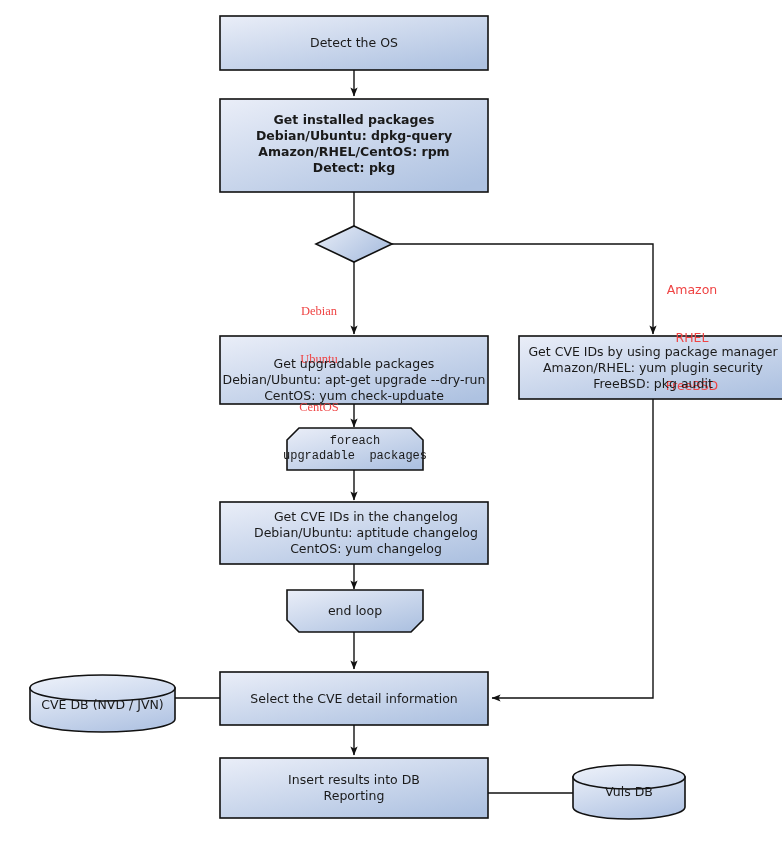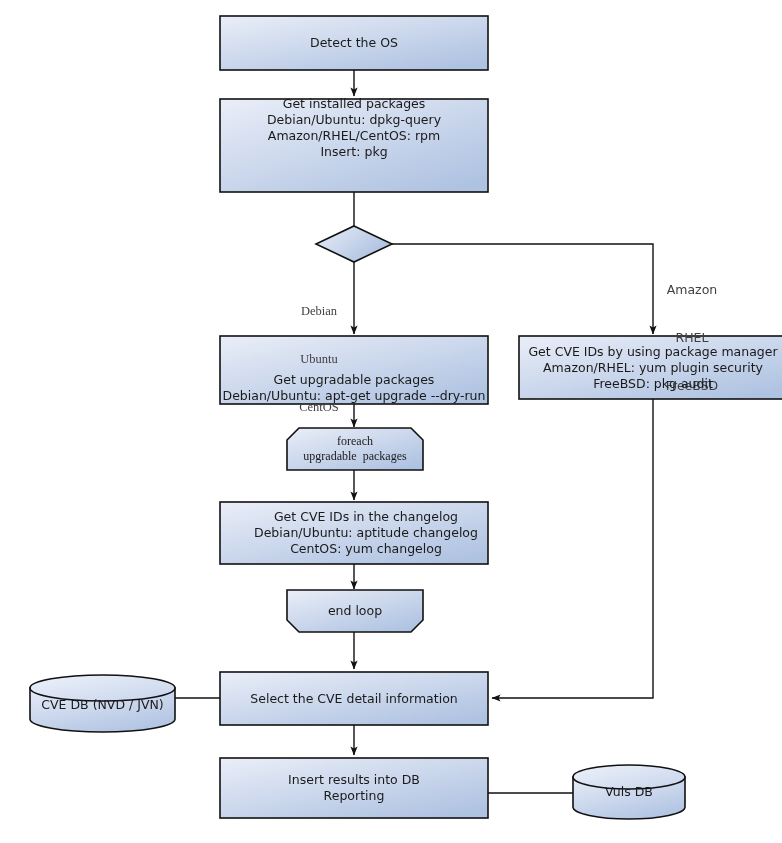--- a/index.html
+++ b/index.html
@@ -35,28 +35,28 @@
     justify-content: center;
     text-align: center;
     color: #1a1a1a;
     font-family: "DejaVu Sans", "Liberation Sans", sans-serif;
     font-size: 12.5px;
     line-height: 16px;
     pointer-events: none;
     white-space: pre;
   }
   .node-label.mono {
-    font-family: Liberation Serif, serif;
+    font-family: Liberation Mono, monospace;
     font-size: 12px;
     line-height: 15px;
   }
   .edge-label {
     position: absolute;
     text-align: center;
-    color: #404040;
+    color: #ef4444;
     font-size: 12.5px;
     line-height: 16px;
     white-space: pre;
     font-family: "DejaVu Sans", "Liberation Sans", sans-serif;
   }
 </style>
 </head>
 <body>
 
 <div id="diagram-root">
@@ -142,42 +142,43 @@
     <g>
       <path d="M553,777 L553,807 A56,12 0 0 0 665,807 L665,777 Z" fill="url(#cylgrad)" stroke="#111111" stroke-width="1.6"></path>
       <ellipse cx="609" cy="777" rx="56" ry="12" fill="url(#cyltopgrad)" stroke="#111111" stroke-width="1.6"></ellipse>
     </g>
   </svg>
 
   <div class="node-label" style="left:200px; top:16px; width:268px; height:54px;">
     <span>Detect the OS</span>
   </div>
 
-  <div class="node-label" style="left:200px; top:82px; width:268px; height:91px;">
+  <div class="node-label" style="left:200px; top:98px; width:268px; height:91px;font-weight:bold;">
     <span>Get installed packages</span>
     <span>Debian/Ubuntu: dpkg-query</span>
     <span>Amazon/RHEL/CentOS: rpm</span>
-    <span>Insert: pkg</span>
+    <span>Detect: pkg</span>
   </div>
 
   <div class="edge-label" style="left:264px; top:271px; width:70px;font-family:Liberation Serif, serif;">
     <div>Debian</div>
     <div>Ubuntu</div>
     <div>CentOS</div>
   </div>
 
   <div class="edge-label" style="left:636px; top:250px; width:72px;">
     <div>Amazon</div>
     <div>RHEL</div>
     <div>FreeBSD</div>
   </div>
 
   <div class="node-label" style="left:200px; top:336px; width:268px; height:68px;justify-content:flex-end;">
     <span>Get upgradable packages</span>
     <span>Debian/Ubuntu: apt-get upgrade --dry-run</span>
+    <span>CentOS: yum check-upduate</span>
   </div>
 
   <div class="node-label" style="left:499px; top:336px; width:268px; height:63px;">
     <span>Get CVE IDs by using package manager</span>
     <span>Amazon/RHEL: yum plugin security</span>
     <span>FreeBSD: pkg audit</span>
   </div>
 
   <div class="node-label mono" style="left:267px; top:428px; width:136px; height:42px;">
     <span>foreach</span>

